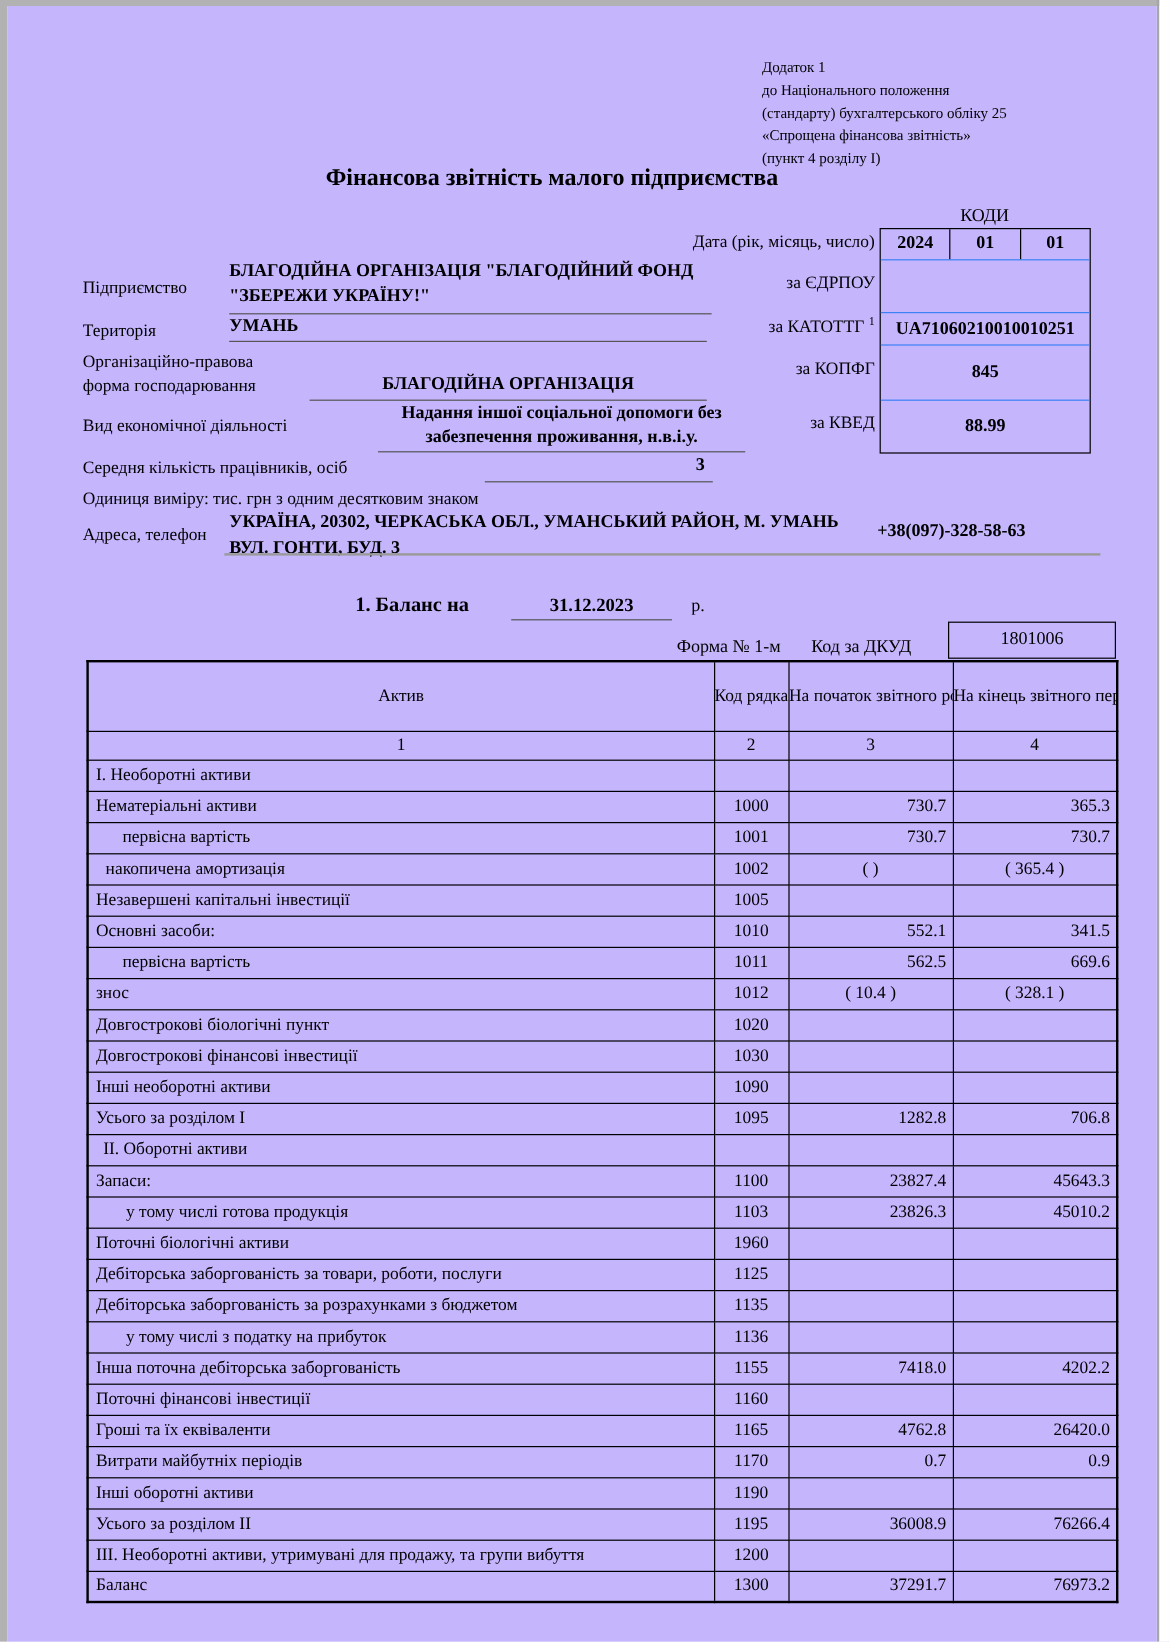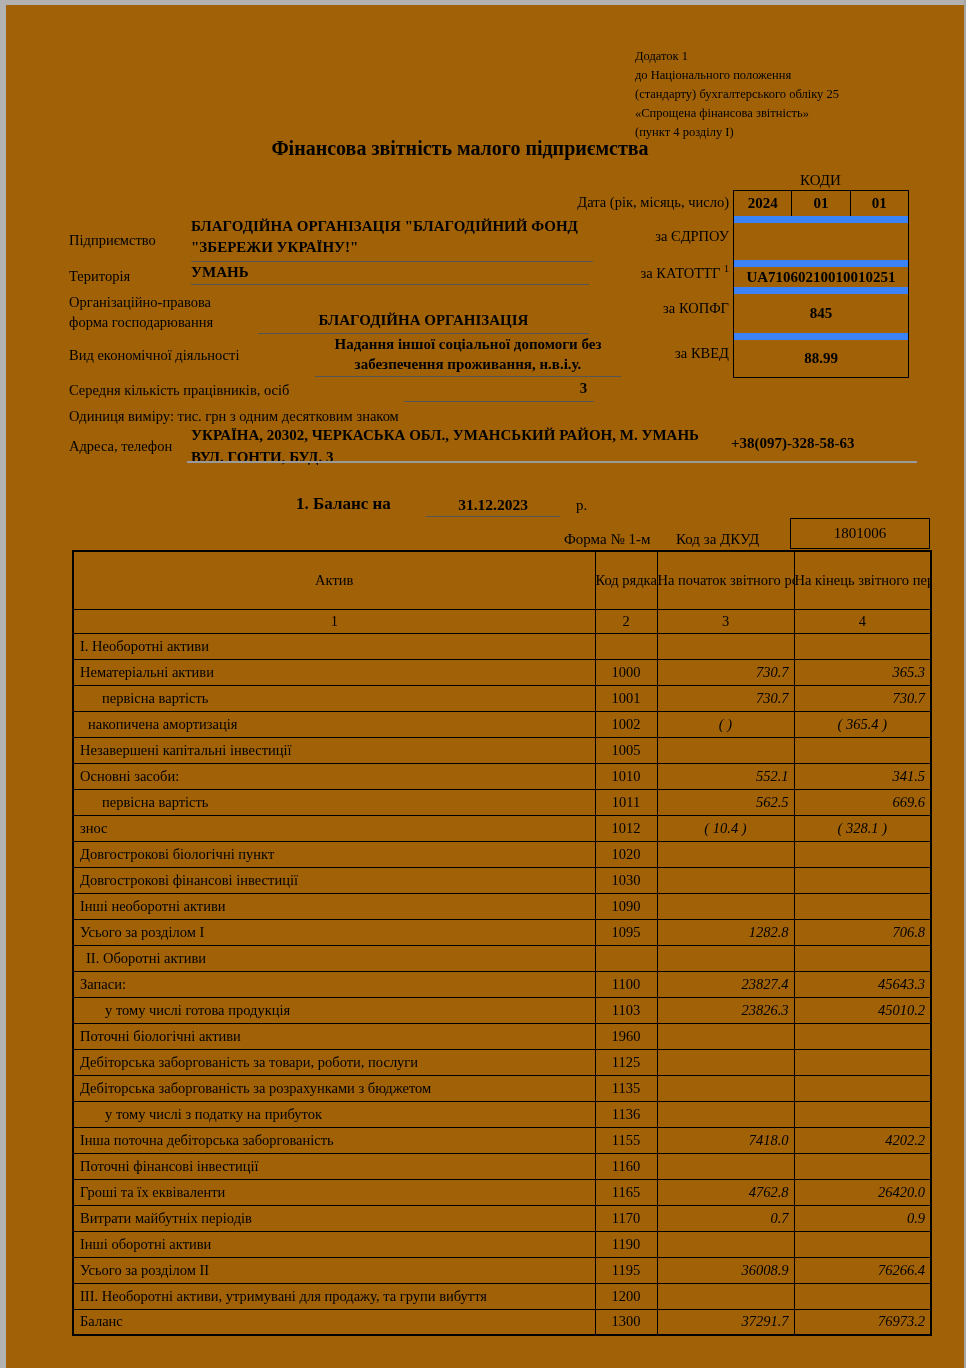--- a/index.html
+++ b/index.html
@@ -1,28 +1,28 @@
 <!DOCTYPE html>
 <html lang="uk"><head>
 <meta charset="utf-8">
 <style>
   * { margin:0; padding:0; box-sizing:border-box; }
   html,body { width:974px; height:1368px; background:#ffffff; font-family:"Liberation Serif","DejaVu Serif",serif; color:#000; }
   .bg-top { position:absolute; left:0; top:0; width:966px; height:5px; background:#b2b2b2; }
   .bg-left { position:absolute; left:0; top:0; width:6px; height:1368px; background:#b2b2b2; }
   .bg-right-line { position:absolute; left:964px; top:0; width:2px; height:1368px; background:#a6a6a6; }
-  .page { position:absolute; left:6px; top:5px; width:958px; height:1363px; background:#a16207; overflow:hidden; }
+  .page { position:absolute; left:6px; top:5px; width:958px; height:1363px; background:#c4b5fd; overflow:hidden; }
   .abs { position:absolute; }
 
   .annot { left:629px; top:42px; width:310px; font-size:12.5px; line-height:19px; }
   .doc-title { left:0; top:132px; width:908px; text-align:center; font-size:20px; font-weight:bold; }
 
   .kody { left:727px; top:167px; width:175px; text-align:center; font-size:15px; }
   .codes-box { left:727px; top:185px; width:176px; border:1px solid #000; }
-  .codes-row { border-top:7px solid #3b82f6; display:flex; align-items:center; justify-content:center; font-weight:bold; font-size:15px; }
+  .codes-row { border-top:1px solid #3b82f6; display:flex; align-items:center; justify-content:center; font-weight:bold; font-size:15px; }
   .codes-row:first-child { border-top:none; }
   .row-date { height:25px; }
   .row-date .dcell { flex:1; height:100%; display:flex; align-items:center; justify-content:center; }
   .row-date .dcell + .dcell { border-left:1px solid #000; }
   .row-edrpou { height:44px; }
   .row-katottg { height:27px; }
   .row-kopfg { height:46px; }
   .row-kved { height:44px; }
 
   .code-label { left:350px; width:373px; text-align:right; font-size:14.5px; }
@@ -50,21 +50,21 @@
   .dkud-box { left:784px; top:513px; width:140px; height:31px; border:1px solid #000; text-align:center; line-height:29px; font-size:15px; }
 
   table.balance { position:absolute; left:66px; top:545px; width:858px; border-collapse:collapse; table-layout:fixed; }
   table.balance th, table.balance td { border:1px solid #000; font-weight:normal; font-size:14.5px; overflow:hidden; white-space:nowrap; }
   table.balance { border:2px solid #000; }
   th.h-main { height:58px; text-align:center; vertical-align:middle; font-size:15px; line-height:20px; white-space:normal; }
   tr.nums td { height:24px; text-align:center; }
   tbody.data td { height:26px; }
   td.c-label { text-align:left; padding-left:6px; }
   td.c-code { text-align:center; }
-  td.c-num { text-align:right; padding-right:5px; font-weight:bold;font-style:italic; }
+  td.c-num { text-align:right; padding-right:5px; font-weight:bold; }
   td.c-num.paren { text-align:center; padding-right:0; }
 </style>
 </head>
 <body>
 
 <div class="bg-top"></div>
 <div class="bg-left"></div>
 <div class="bg-right-line"></div>
 
 <div class="page">

